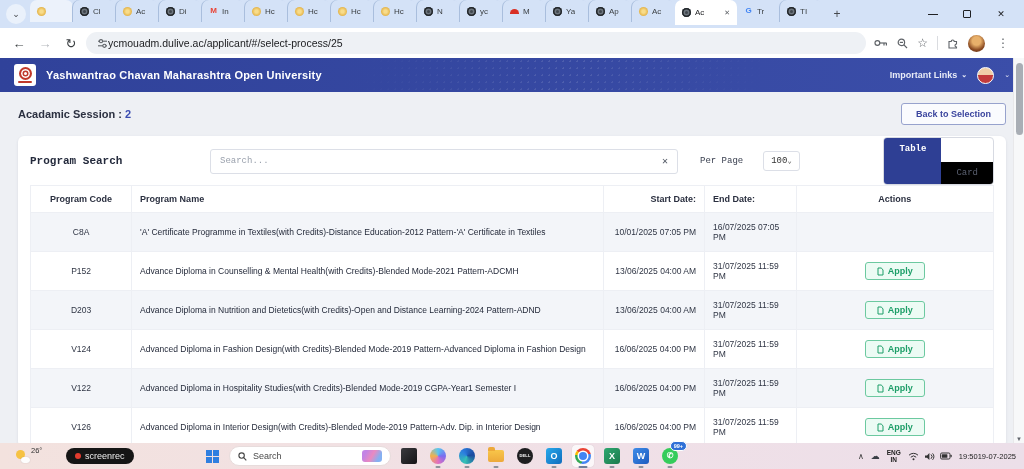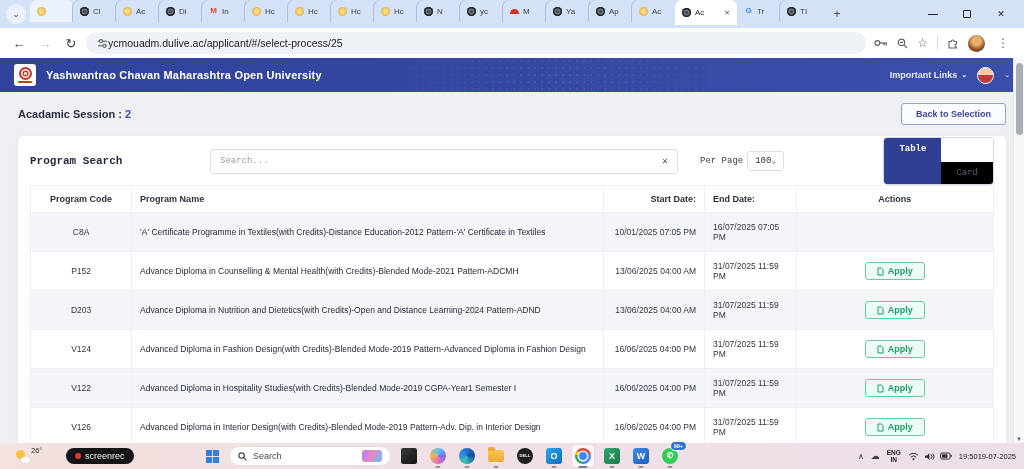--- a/index.html
+++ b/index.html
@@ -79,21 +79,21 @@
 
   .card { background:#fff; border-radius:6px; box-shadow:0 1px 3px rgba(25,35,80,.10); margin-top:9px; padding:10px 12px 0 12px; }
   .search-row { display:flex; align-items:center; height:30px;font-family:Liberation Mono, monospace; }
   .panel-title { font-size:11px; font-weight:700; color:#242a3c; width:180px; flex:none; }
   .search-box { width:468px; flex:none; display:flex; align-items:center; border:1px solid #dcdfe7; border-radius:3px;
     height:25px; padding:0 9px; }
   .search-box input { border:none; outline:none; flex:1; font-size:9px; color:#444; font-family:inherit; background:transparent; }
   .search-box input::placeholder { color:#9aa1ad; }
   .clear-x { color:#545a66; font-size:10px; }
   .per-page-label { font-size:9px; color:#3a4050; margin-left:22px; flex:none; }
-  .pp-select { margin-left:4px; border:1px solid #dcdfe7; border-radius:3px; font-size:9px; padding:4px 7px;
+  .pp-select { margin-left:20px; border:1px solid #dcdfe7; border-radius:3px; font-size:9px; padding:4px 7px;
     color:#333; display:flex; align-items:center; flex:none; }
   .toggle-group { margin-left:auto; display:flex; border:1px solid #d7dae2; border-radius:4px; overflow:hidden; flex:none; }
   .toggle { font-size:9px; padding:6px 15px; }
   .toggle.on { background:#2e3f94; color:#fff; font-weight:700; }
   .toggle.off { background:#000000; color:#5a6070;margin-top:24px; }
 
   table.prog { width:100%; border-collapse:collapse; margin-top:9px; border:1px solid #e7eaf0; }
   .prog th, .prog td { border:1px solid #edeff4; }
   .prog th { font-size:9px; font-weight:700; color:#2b3040; padding:8px 8px; text-align:left; background:#fff; }
   .prog td { font-size:8.5px; color:#2f3544; padding:9px 8px; }

